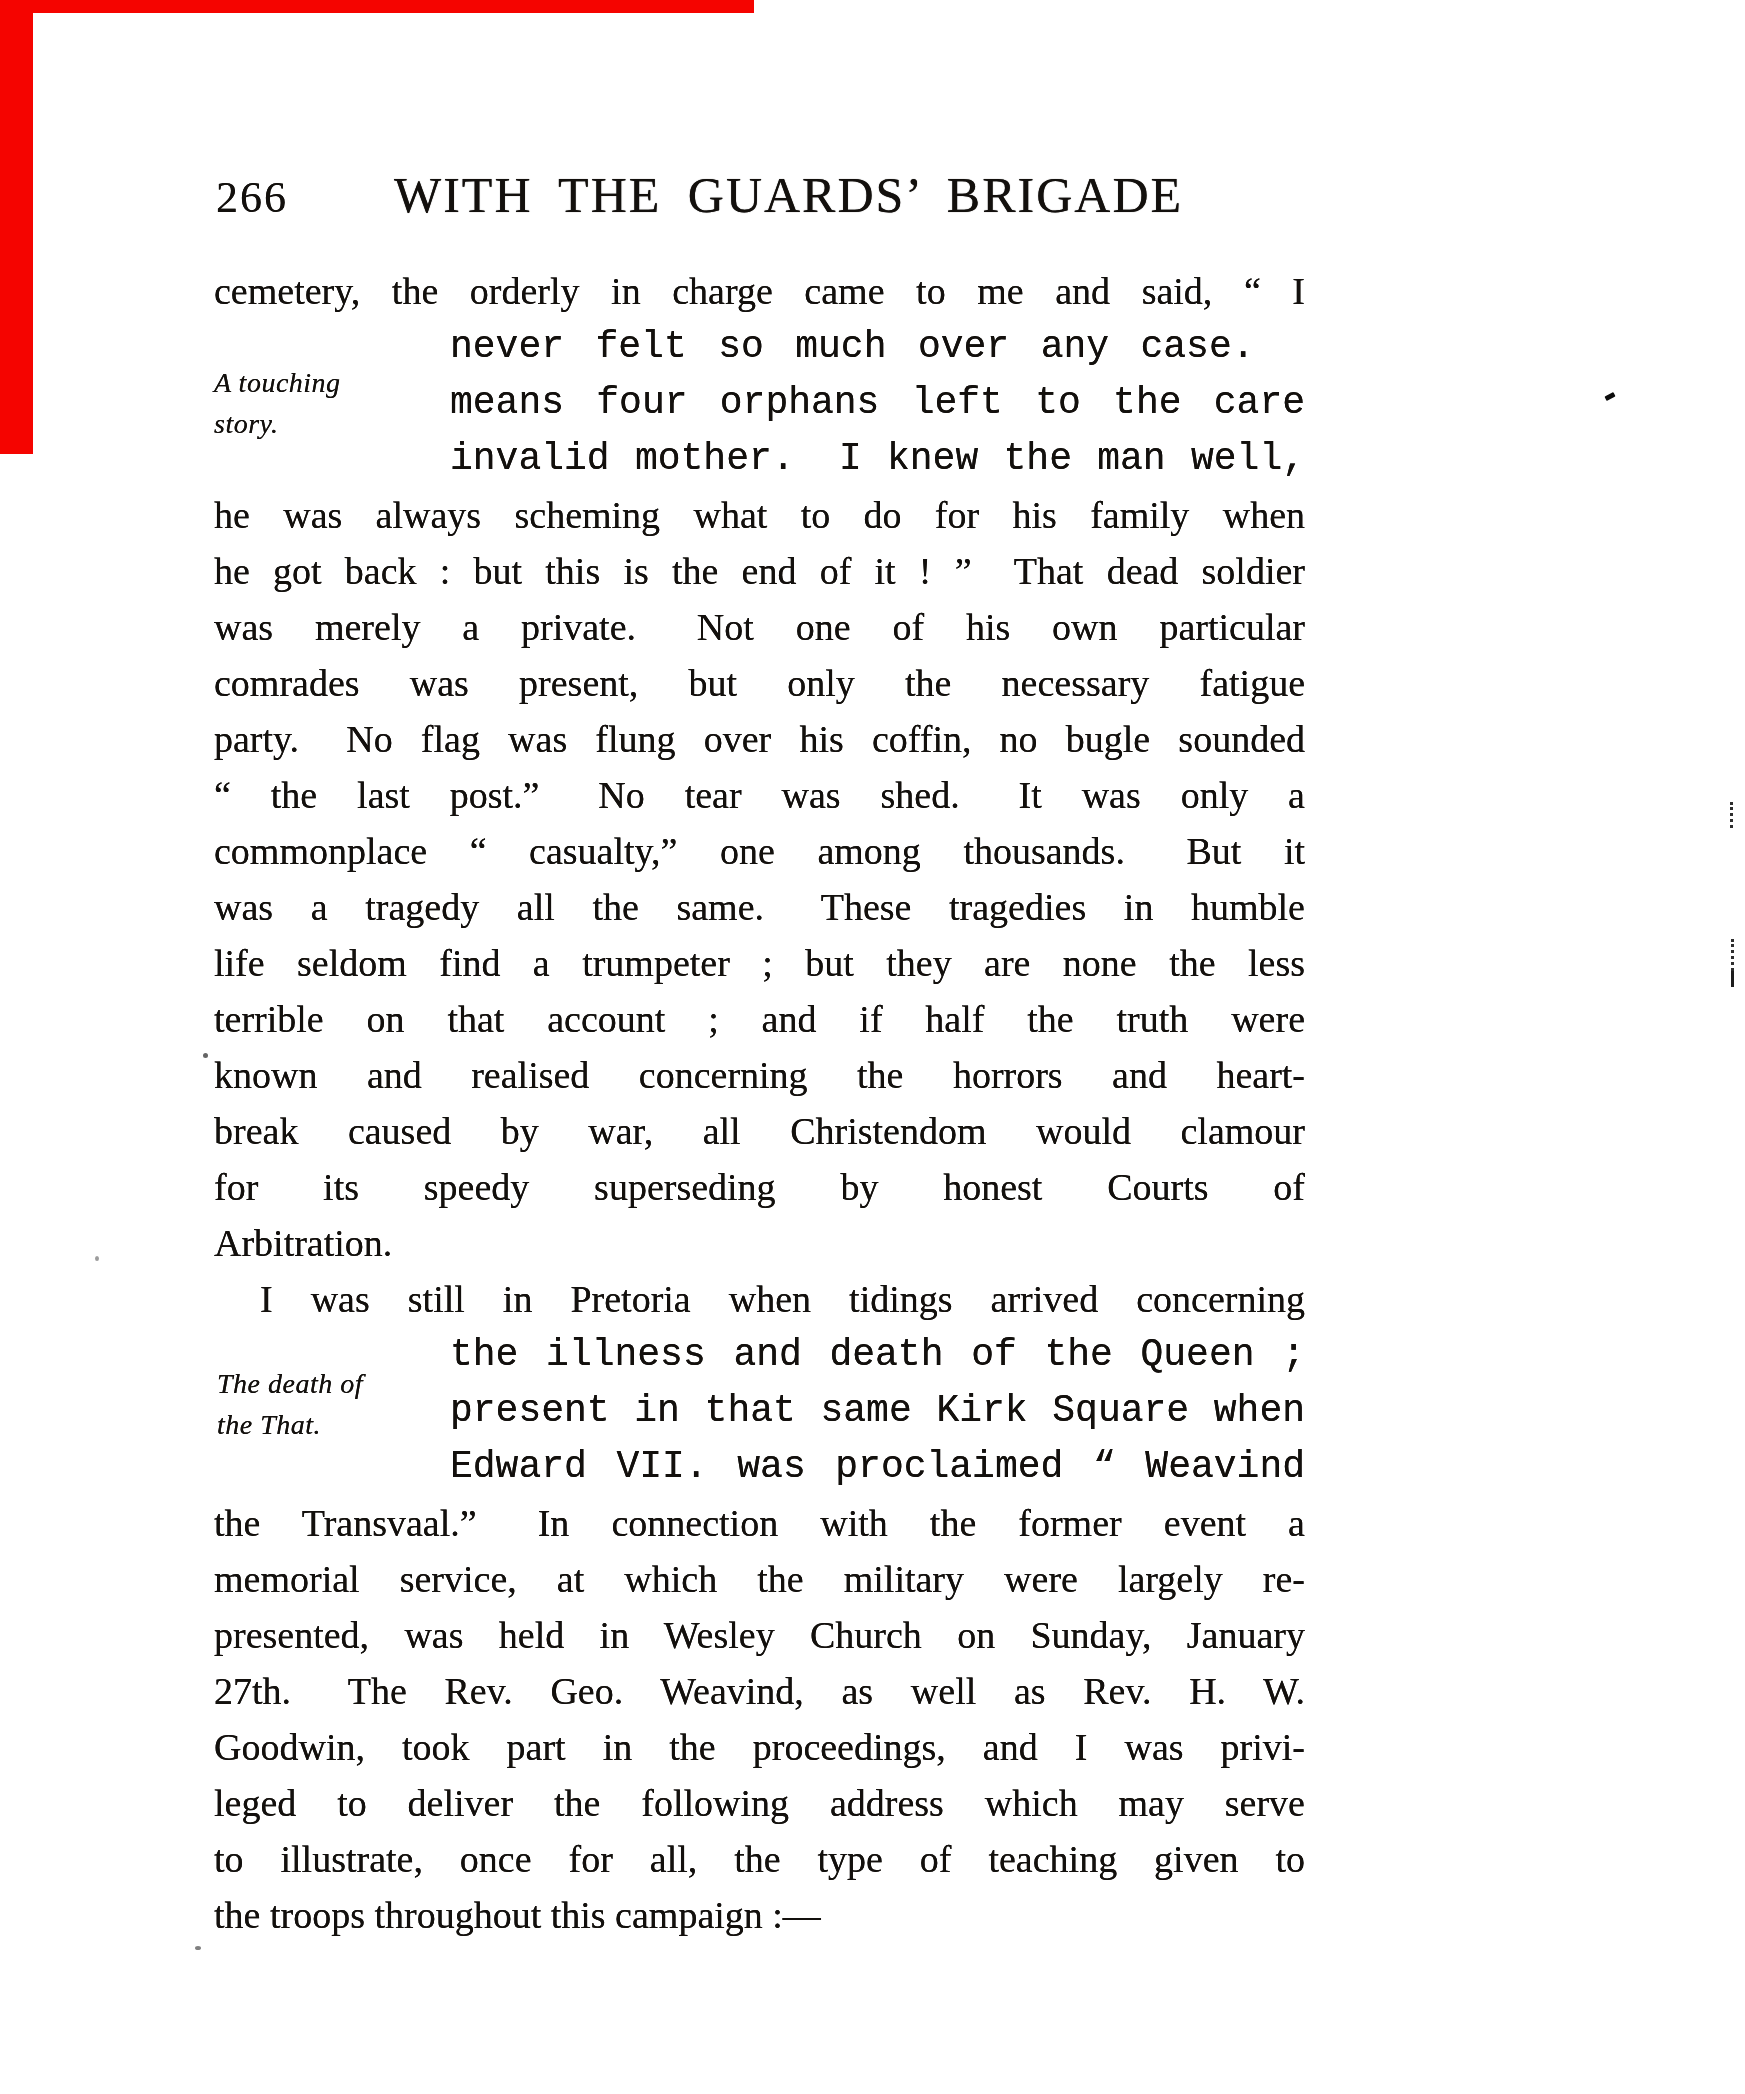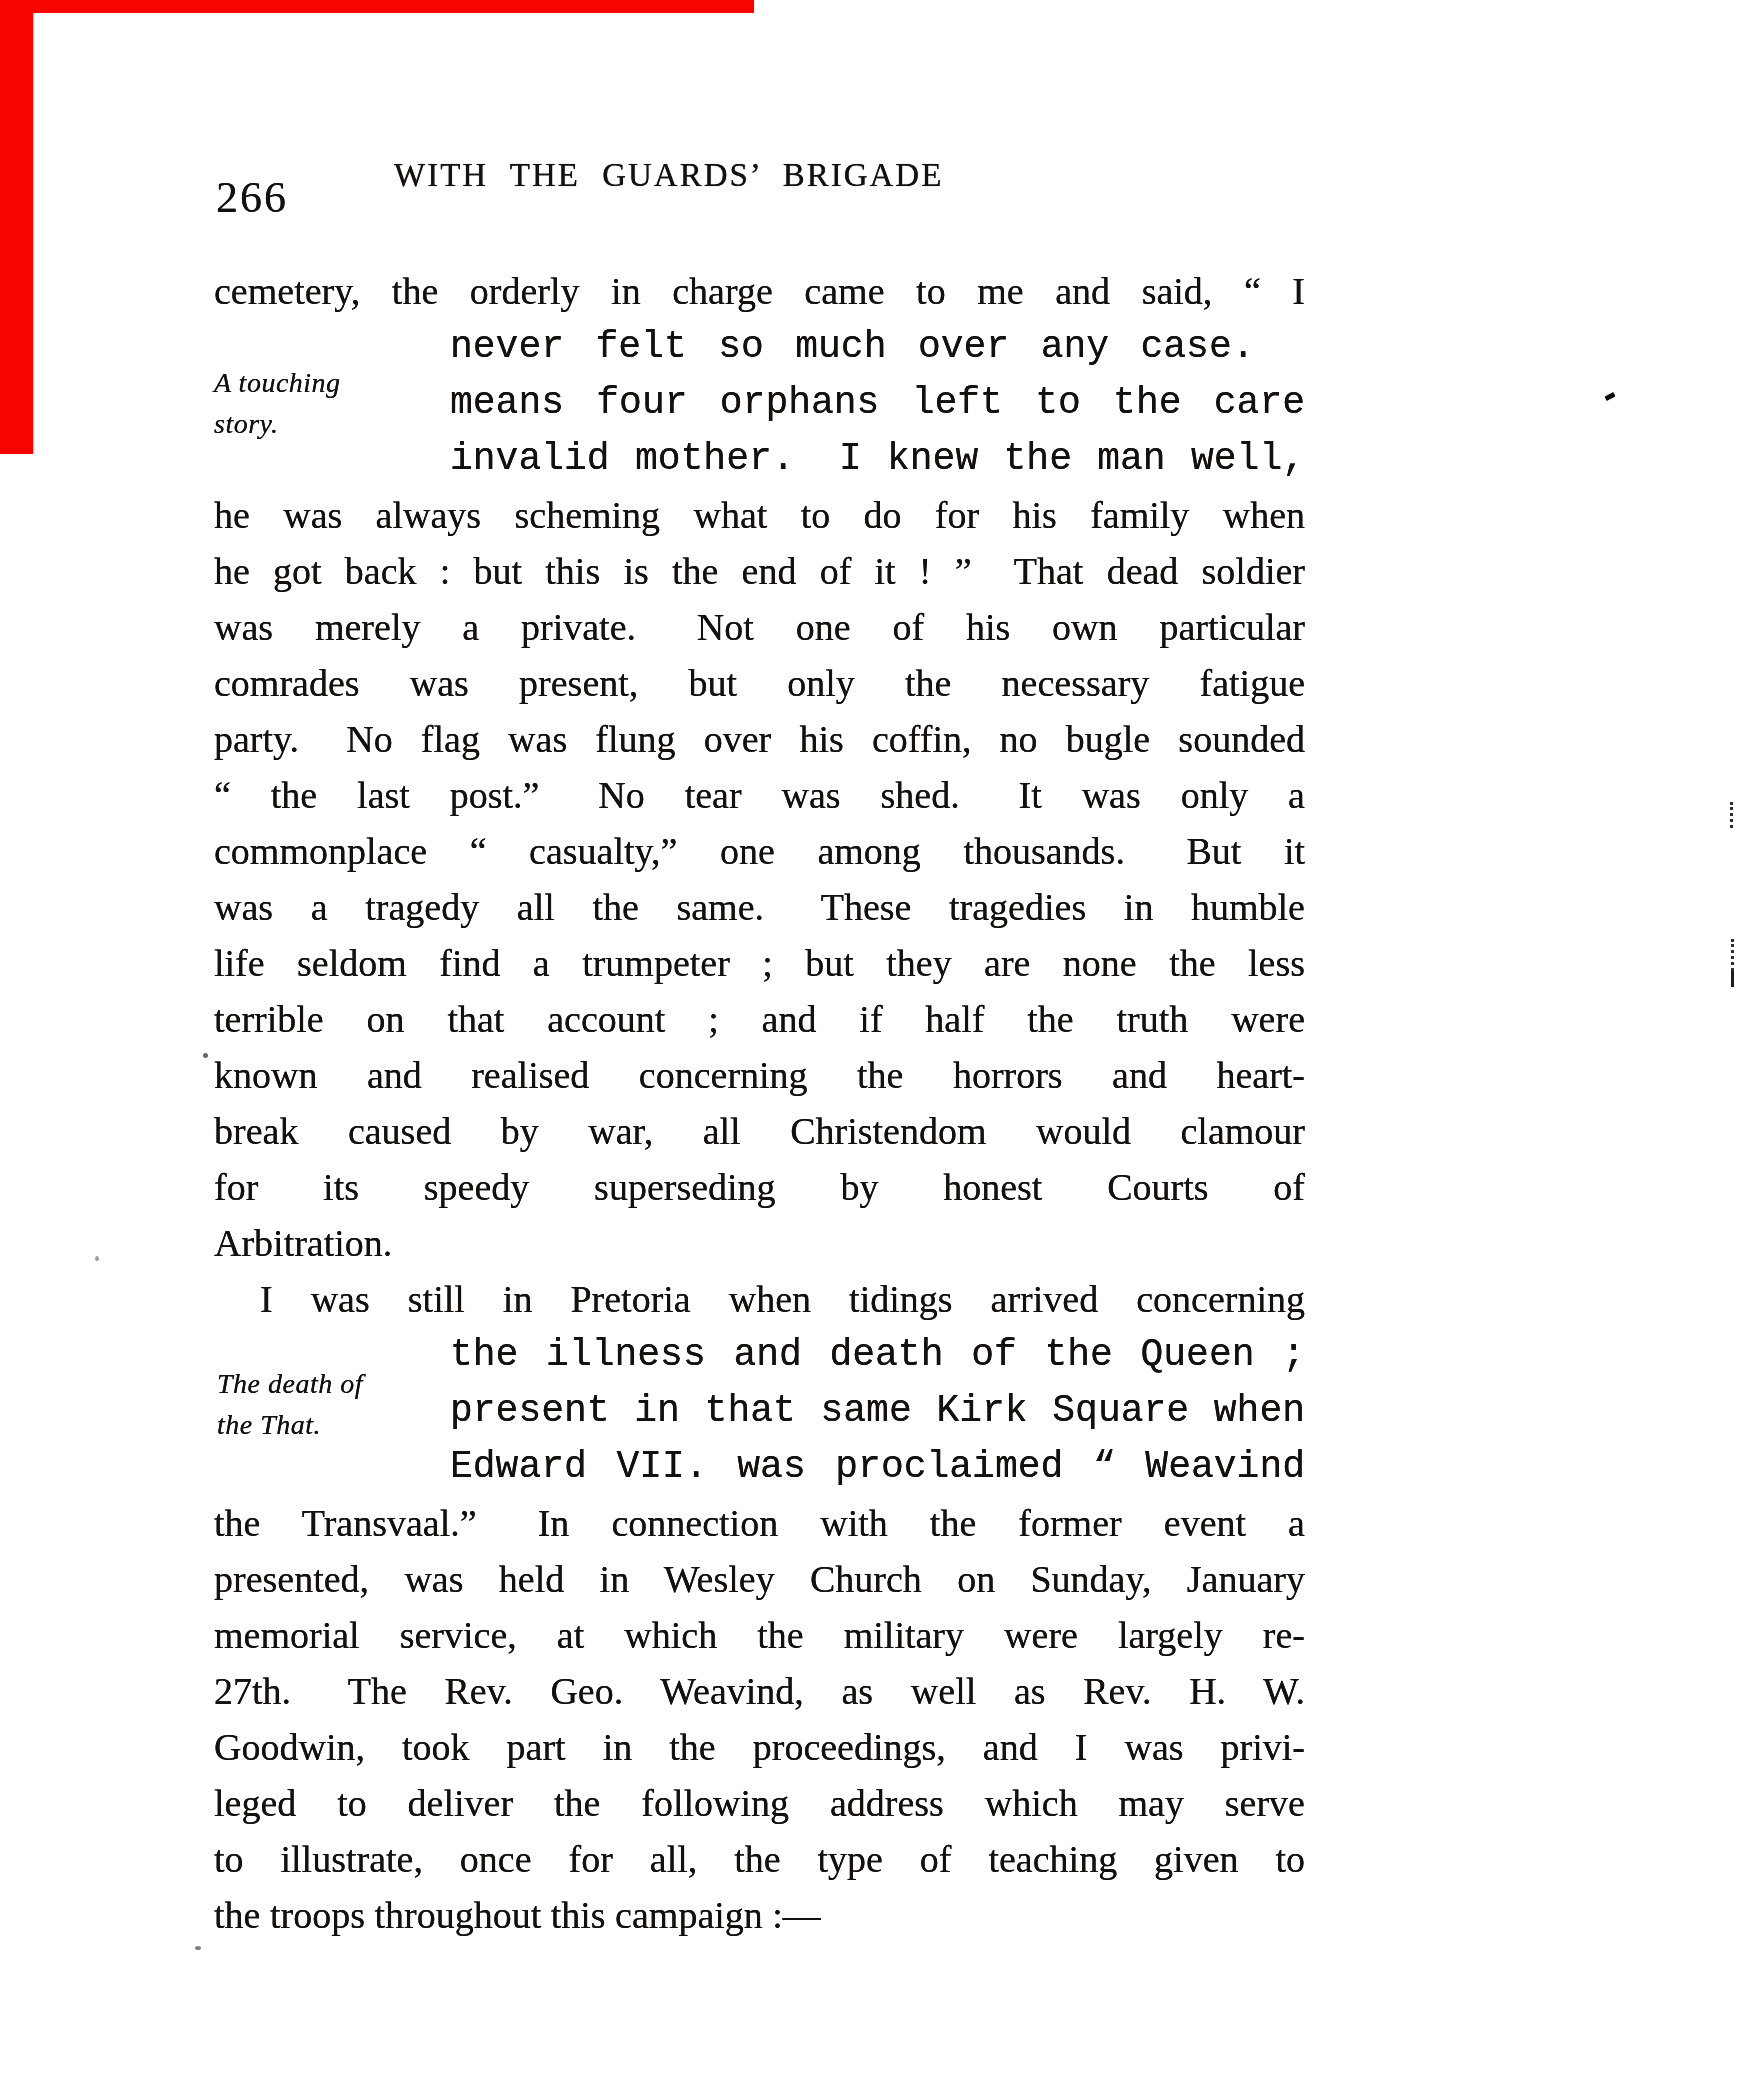--- a/index.html
+++ b/index.html
@@ -56,22 +56,22 @@
   .speck-3 { left: 95px;  top: 1256px; width: 4px; height: 5px; opacity: .55; }
 
   
   .page-number {
     position: absolute; left: 216px; top: 173px;
     font-size: 44px; line-height: 1.12;
     letter-spacing: 2px;
     text-shadow: 0 0 0.6px currentColor;
   }
   .page-title {
-    position: absolute; left: 394px; top: 157px;
-    font-size: 33px; line-height: 1.12;
+    position: absolute; left: 394px; top: 167px;
+    font-size: 50px; line-height: 1.12;
     letter-spacing: 2px; word-spacing: 12px;
     text-shadow: 0 0 0.7px currentColor;
     white-space: nowrap;
   }
 
   
   .margin-note {
     position: absolute;
     font-style: italic;
     font-size: 28px;
@@ -146,22 +146,22 @@
       <div class="line justify"><span>terrible on that account ; and if half the truth were</span></div>
       <div class="line justify"><span>known and realised concerning the horrors and heart-</span></div>
       <div class="line justify"><span>break caused by war, all Christendom would clamour</span></div>
       <div class="line justify"><span>for its speedy superseding by honest Courts of</span></div>
       <div class="line last"><span>Arbitration.</span></div>
       <div class="line para"><span>I was still in Pretoria when tidings arrived concerning</span></div>
       <div class="line block"><span>the illness and death of the Queen ; and was</span></div>
       <div class="line block"><span>present in that same Kirk Square when King</span></div>
       <div class="line block"><span>Edward VII. was proclaimed “ Weavind of</span></div>
       <div class="line justify"><span>the Transvaal.”  In connection with the former event a</span></div>
+      <div class="line justify"><span>memorial service, at which the military were largely re-</span></div>
       <div class="line justify"><span>presented, was held in Wesley Church on Sunday, January</span></div>
-      <div class="line justify"><span>memorial service, at which the military were largely re-</span></div>
       <div class="line justify"><span>27th.  The Rev. Geo. Weavind, as well as Rev. H. W.</span></div>
       <div class="line justify"><span>Goodwin, took part in the proceedings, and I was privi-</span></div>
       <div class="line justify"><span>leged to deliver the following address which may serve</span></div>
       <div class="line justify"><span>to illustrate, once for all, the type of teaching given to</span></div>
       <div class="line last"><span>the troops throughout this campaign :—</span></div>
     </div>
 
 </div>
 
 

